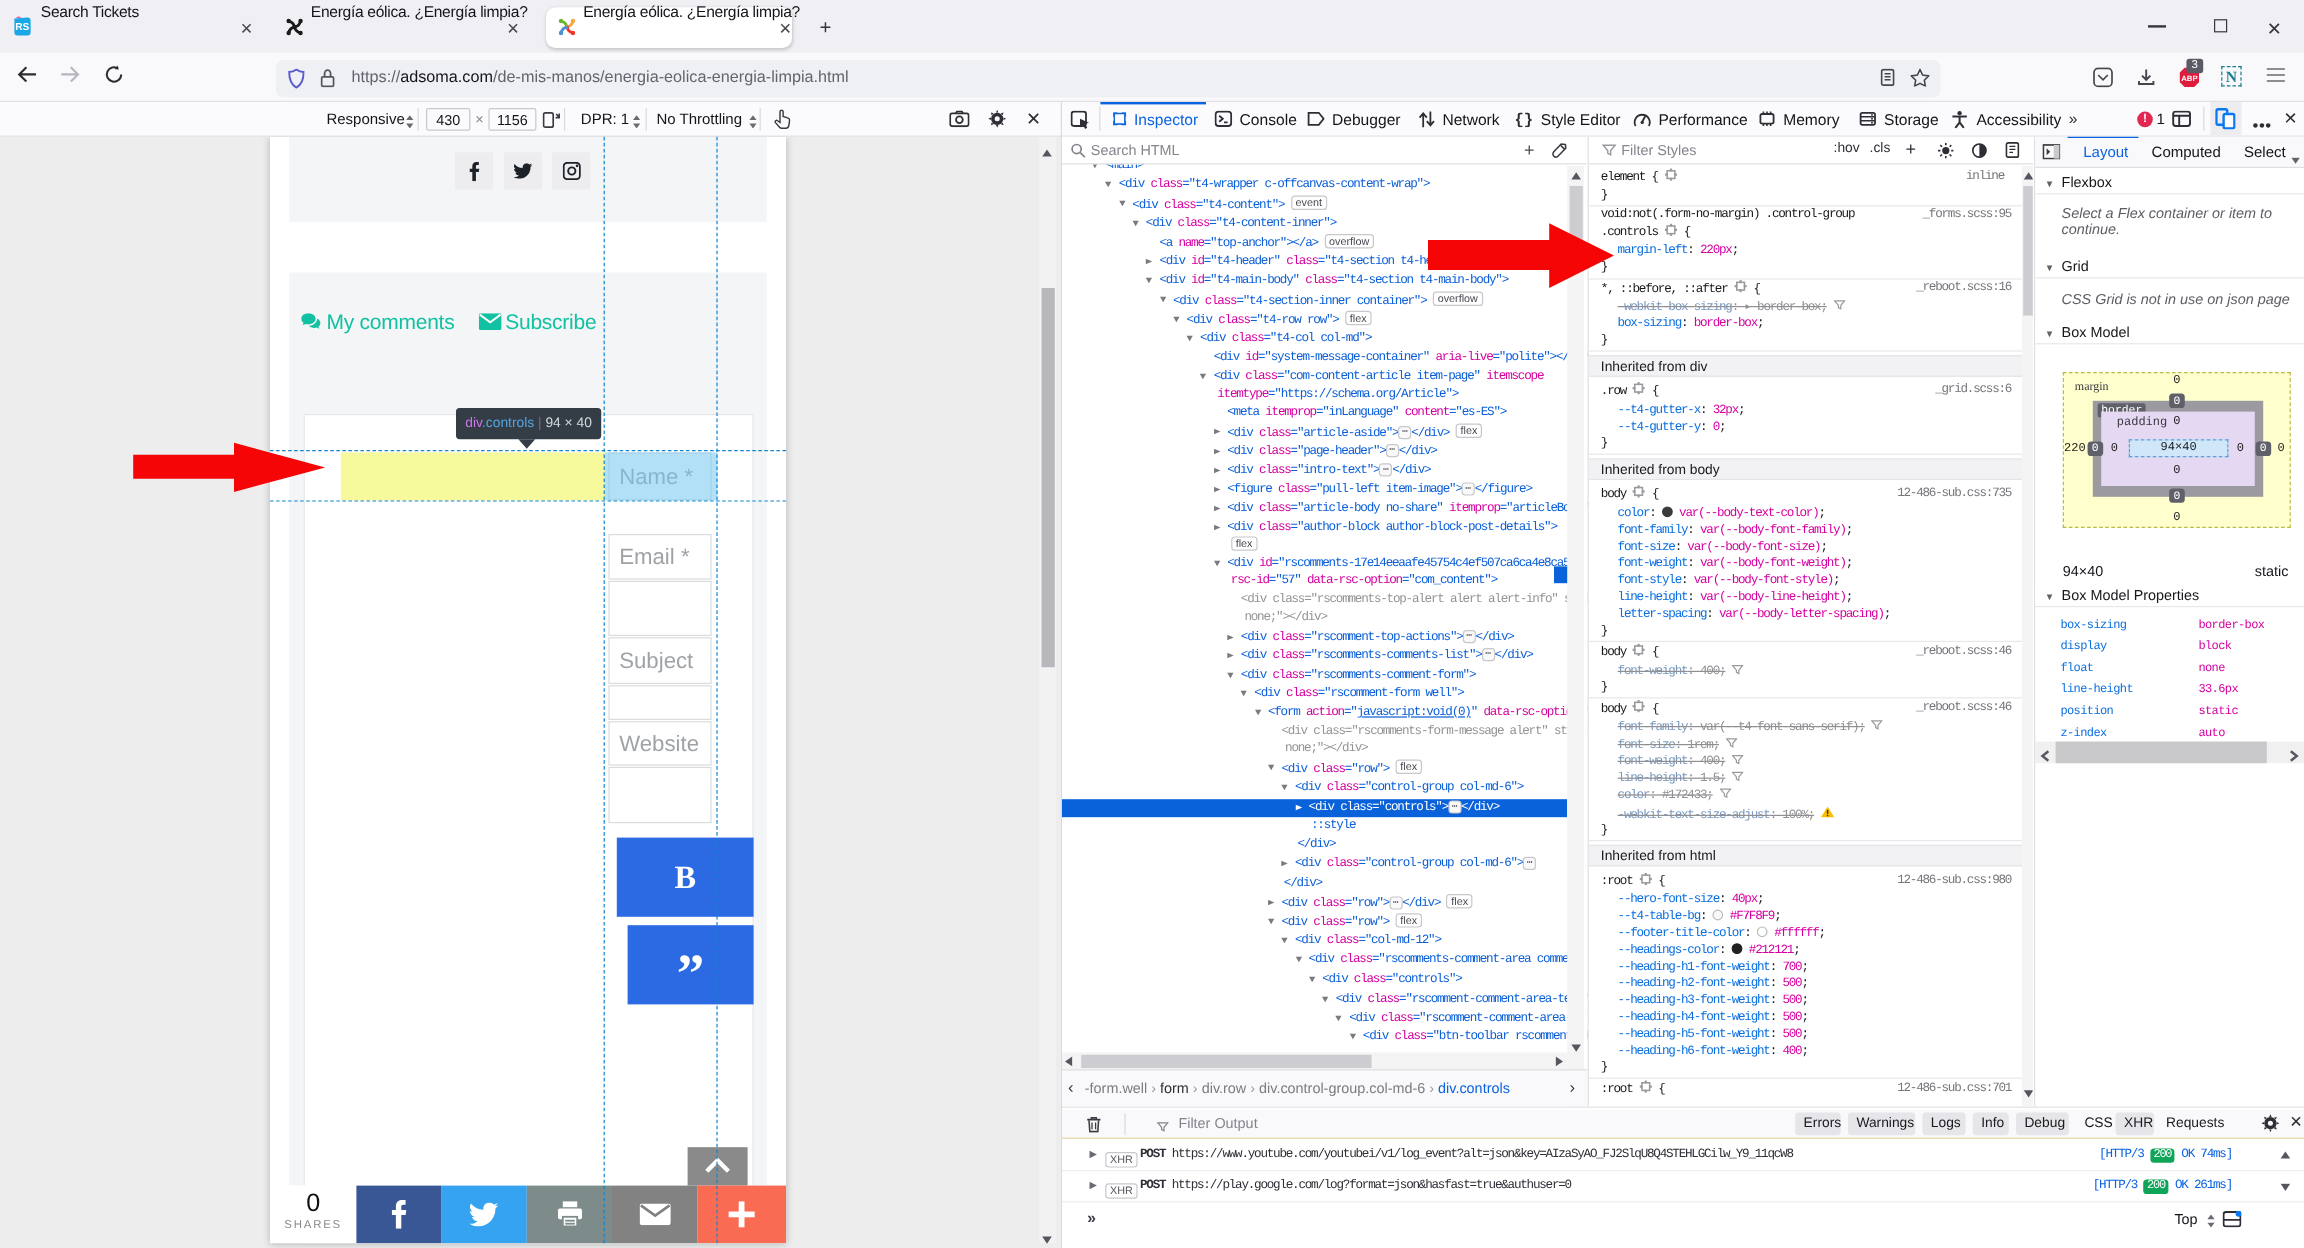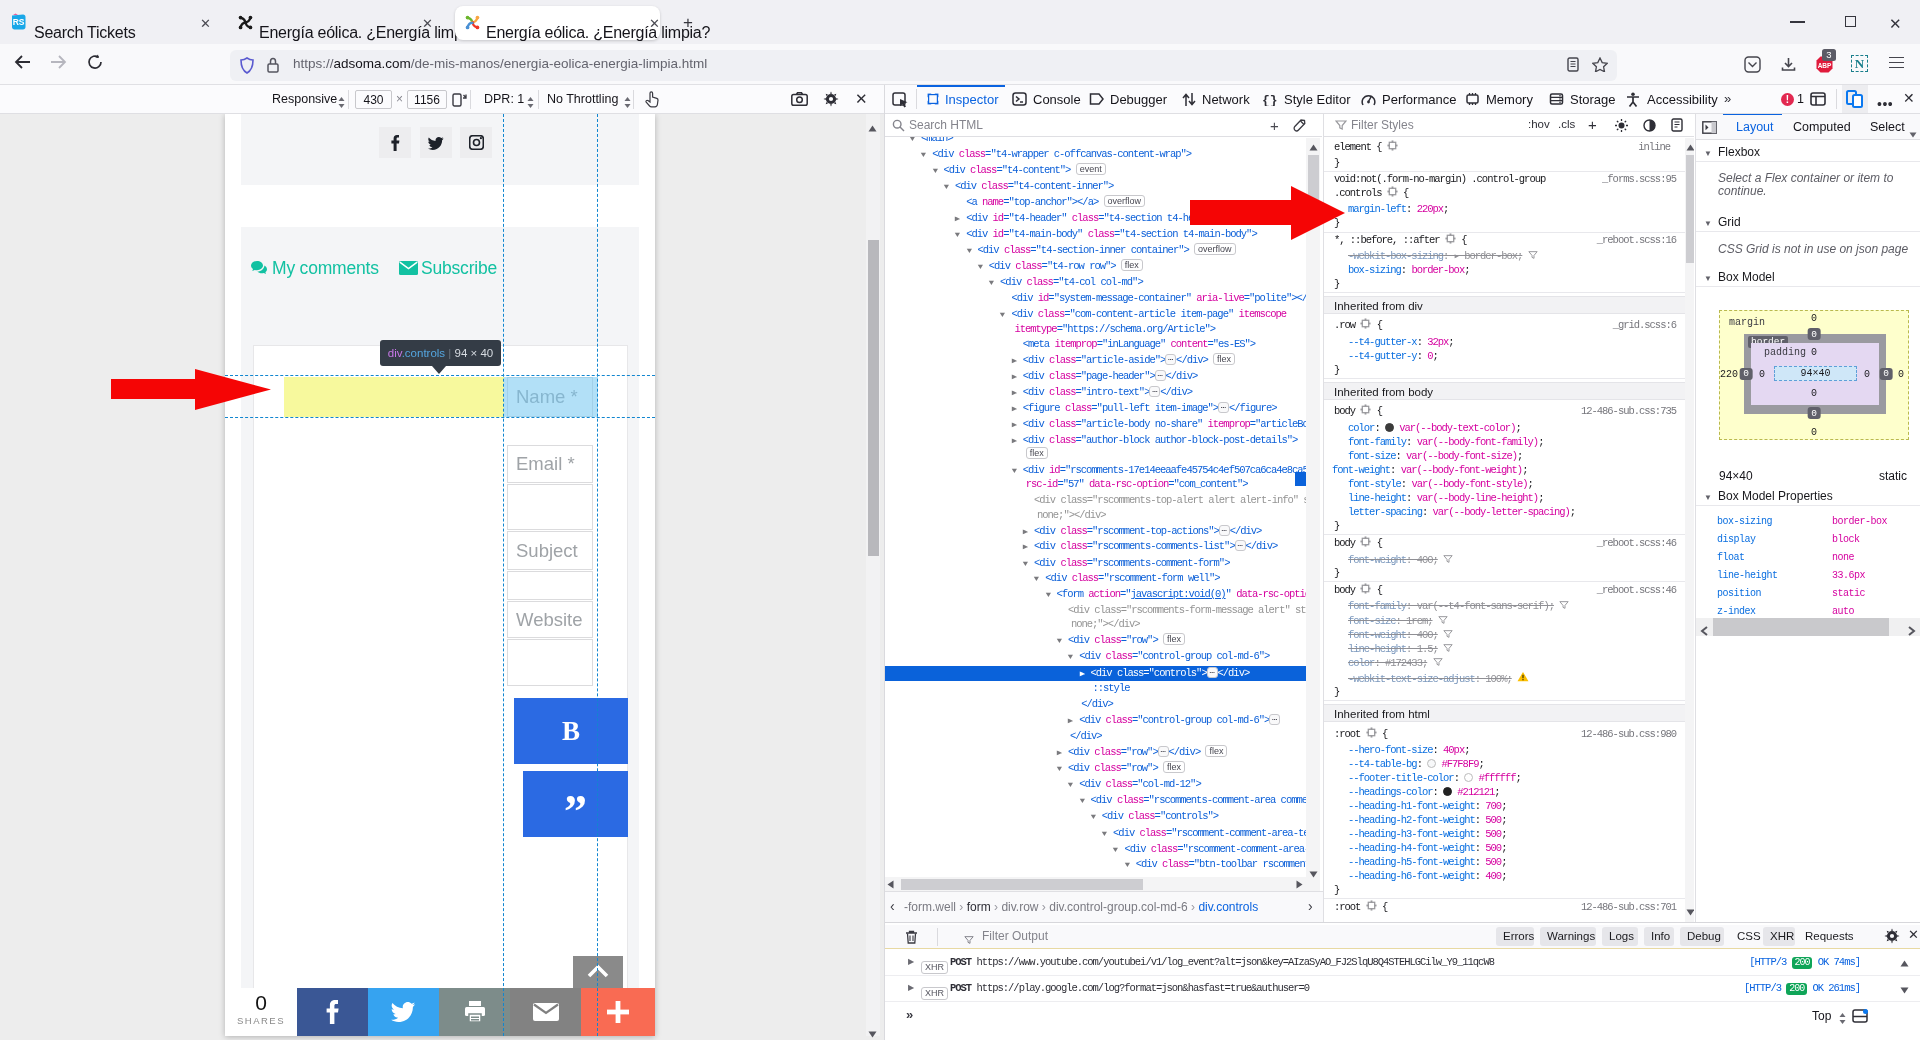--- a/index.html
+++ b/index.html
@@ -1,20 +1,20 @@
 <!DOCTYPE html>
 <html><head><meta charset="utf-8"><style>
 *{box-sizing:border-box;margin:0;padding:0}
 html,body{width:1920px;height:1040px;overflow:hidden;font-family:"Liberation Sans",sans-serif;background:#ededed}
 .abs{position:absolute}
 
 #tabstrip{position:absolute;left:0;top:0;width:1920px;height:44px;background:#f0f0f4}
 #navbar{position:absolute;left:0;top:44px;width:1920px;height:41px;background:#f9f9fb;border-bottom:1px solid #e0e0e4}
 #toolrow{position:absolute;left:0;top:85px;width:1920px;height:29px;background:#fbfbfd;border-bottom:1px solid #dfdfe3}
-.tabtxt{font-size:16px;color:#15141a;position:absolute;top:24px;white-space:nowrap;letter-spacing:-0.25px}
+.tabtxt{font-size:13px;color:#15141a;position:absolute;top:2px;white-space:nowrap;letter-spacing:-0.25px}
 .tclose{position:absolute;top:17px;width:13px;height:13px;color:#4a4a52;font-size:13px;line-height:13px;text-align:center}
 #activetab{position:absolute;left:455px;top:6px;width:205px;height:34px;background:#fff;border-radius:8px;box-shadow:0 1px 3px rgba(0,0,0,.18)}
 .urlbar{position:absolute;left:230px;top:50px;width:1387px;height:31px;background:#eff0f4;border-radius:6px}
 .navic{position:absolute;color:#3a3a42;font-size:16px}
 
 #rdm{position:absolute;left:0;top:114px;width:884px;height:926px;background:#ededed;overflow:hidden}
 #viewport{position:absolute;left:225px;top:0px;width:430px;height:922px;background:#fff;box-shadow:0 1px 6px rgba(0,0,0,.25);overflow:hidden}
 #devtools{position:absolute;left:884px;top:114px;width:1036px;height:926px;background:#fff}
 .vsep{position:absolute;background:#dadade}
 
@@ -590,21 +590,21 @@
           <rect x="5" y="0.5" width="2" height="2.6" fill="#9a9a9e"></rect>
           <rect x="5" y="8.9" width="2" height="2.6" fill="#9a9a9e"></rect>
           <rect x="0.5" y="5" width="2.6" height="2" fill="#9a9a9e"></rect>
           <rect x="8.9" y="5" width="2.6" height="2" fill="#9a9a9e"></rect>
           <rect x="4.4" y="4.4" width="3.2" height="3.2" fill="#fff"></rect>
         </svg><span class="d"> {</span></div>
 <div class="rfile" style="top:290.0px">12-486-sub.css:735</div>
 <div class="rrow" style="top:307.0px;left:24px"><span class="pn">color</span><span class="d">: </span><span class="sw" style="background:#3b3b3b;border-color:#3b3b3b"></span> <span class="pv">var(--body-text-color)</span><span class="d">;</span></div>
 <div class="rrow" style="top:321.0px;left:24px"><span class="pn">font-family</span><span class="d">: </span><span class="pv">var(--body-font-family)</span><span class="d">;</span></div>
 <div class="rrow" style="top:335.0px;left:24px"><span class="pn">font-size</span><span class="d">: </span><span class="pv">var(--body-font-size)</span><span class="d">;</span></div>
-<div class="rrow" style="top:349.0px;left:8px"><span class="pn">font-weight</span><span class="d">: </span><span class="pv">var(--body-font-weight)</span><span class="d">;</span></div>
+<div class="rrow" style="top:349.0px;left:24px"><span class="pn">font-weight</span><span class="d">: </span><span class="pv">var(--body-font-weight)</span><span class="d">;</span></div>
 <div class="rrow" style="top:363.0px;left:24px"><span class="pn">font-style</span><span class="d">: </span><span class="pv">var(--body-font-style)</span><span class="d">;</span></div>
 <div class="rrow" style="top:377.0px;left:24px"><span class="pn">line-height</span><span class="d">: </span><span class="pv">var(--body-line-height)</span><span class="d">;</span></div>
 <div class="rrow" style="top:391.0px;left:24px"><span class="pn">letter-spacing</span><span class="d">: </span><span class="pv">var(--body-letter-spacing)</span><span class="d">;</span></div>
 <div class="rrow" style="top:405.0px;left:10px"><span class="d">}</span></div>
 <div class="rrow" style="top:422.0px;left:10px"><span class="d">body </span><svg width="11" height="11" viewBox="0 0 12 12" style="vertical-align:-1px">
           <rect x="2.5" y="2.5" width="7" height="7" fill="none" stroke="#9a9a9e" stroke-width="1.4"></rect>
           <rect x="5" y="0.5" width="2" height="2.6" fill="#9a9a9e"></rect>
           <rect x="5" y="8.9" width="2" height="2.6" fill="#9a9a9e"></rect>
           <rect x="0.5" y="5" width="2.6" height="2" fill="#9a9a9e"></rect>
           <rect x="8.9" y="5" width="2.6" height="2" fill="#9a9a9e"></rect>
@@ -729,21 +729,21 @@
 <div class="shead" style="top:29px">Flexbox</div>
       <div class="sarr" style="top:35px">▼</div>
 <div class="ital" style="left:22px;top:57px">Select a Flex container or item to</div>
 <div class="ital" style="left:22px;top:70px">continue.</div>
 <div class="shead" style="top:99px">Grid</div>
       <div class="sarr" style="top:105px">▼</div>
 <div class="ital" style="left:22px;top:128px">CSS Grid is not in use on json page</div>
 <div class="shead" style="top:154px">Box Model</div>
       <div class="sarr" style="top:160px">▼</div>
 <div class="abs" style="left:23px;top:196px;width:190px;height:130px;background:#feffcc;border:1px dashed #b9b94e"></div>
-<div class="abs" style="left:33px;top:203px;font-size:10px;color:#3a3a42;font-family:Liberation Mono, monospace">margin</div>
+<div class="abs" style="left:33px;top:203px;font-size:10px;color:#3a3a42;font-family:Liberation Serif, serif">margin</div>
 <div class="abs" style="left:48px;top:220px;width:142px;height:80px;background:#9a9aa0"></div>
 <div class="abs" style="left:52px;top:222px;padding:0 3px;background:#60606a;border-radius:2px;font-size:9.5px;color:#fff;font-family:'Liberation Mono',monospace;line-height:12px">border</div>
 <div class="abs" style="left:55px;top:229px;width:128px;height:62px;background:#e4d8f2"></div>
 <div class="abs" style="left:68px;top:233px;font-size:10px;color:#3a3a42;font-family:'Liberation Mono',monospace">padding</div>
 <div class="abs" style="left:78px;top:252px;width:83px;height:15px;background:#cfe7f8;border:1px dashed #5e9fd8;font-size:10px;color:#1a1a1e;text-align:center;line-height:13px;font-family:'Liberation Mono',monospace">94×40</div>
 <div class="abs" style="left:118px;top:204px;transform:translate(-50%,-50%);color:#1a1a1e;font-size:10px;font-family:'Liberation Mono',monospace">0</div>
 <div class="abs" style="left:118px;top:220px;transform:translate(-50%,-50%);background:#60606a;border-radius:3px;color:#fff;font-size:9.5px;padding:0.5px 3.5px;font-family:'Liberation Mono',monospace">0</div>
 <div class="abs" style="left:118px;top:238px;transform:translate(-50%,-50%);color:#1a1a1e;font-size:10px;font-family:'Liberation Mono',monospace">0</div>
 <div class="abs" style="left:33px;top:259.5px;transform:translate(-50%,-50%);color:#1a1a1e;font-size:10px;font-family:'Liberation Mono',monospace">220</div>
 <div class="abs" style="left:50px;top:259.5px;transform:translate(-50%,-50%);background:#60606a;border-radius:3px;color:#fff;font-size:9.5px;padding:0.5px 3.5px;font-family:'Liberation Mono',monospace">0</div>

